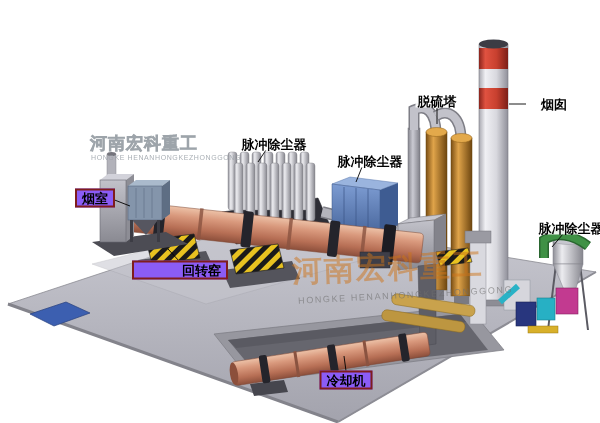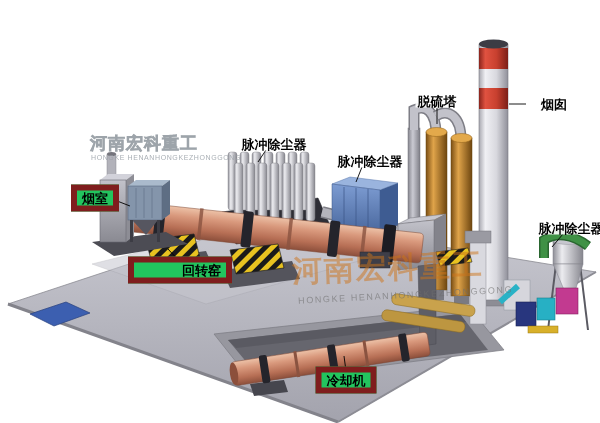--- a/index.html
+++ b/index.html
@@ -2,21 +2,21 @@
 <html style="--c-watermark-orange: #ce741a; --c-kiln-body: #d9997d; --c-dust-collector-blue: #5b7fb5; --c-tower-orange: #d89a3c; --c-chimney-red: #c8402f; --c-hazard-yellow: #e8c220; --c-platform-gray: #b6b6be; --c-pad-blue: #3c5fb0;"><head>
 <meta charset="utf-8">
 <style>
   * { margin:0; padding:0; box-sizing:border-box; }
   html,body { width:600px; height:423px; background:#fff; font-family:"Liberation Sans", sans-serif; }
   #app { position:relative; width:600px; height:423px; overflow:hidden; background:#fff; }
   svg.stage { position:absolute; left:0; top:0; width:600px; height:423px; }
   .disclaimer { position:absolute; left:35px; top:22px; font-size:10px; color:#222; letter-spacing:.5px; white-space:nowrap; }
   .eq-label { position:absolute; transform:translate(-50%,-50%); font-size:13px; font-weight:bold; color:#000;
               background:rgba(255,255,255,.9); padding:0 2px; line-height:13px; white-space:nowrap; }
-  .eq-label.boxed { border:6px solid #7f1d1d; padding:1px 5px; background:#22c55e; }
+  .eq-label.boxed { border:2px solid #7f1d1d; padding:1px 5px; background:#8b5cf6; }
   .logo { position:absolute; left:16px; top:110px; width:200px; height:80px; opacity:.85; pointer-events:none; }
   .logo-hk { position:absolute; left:2px; top:-8px; font-size:58px; font-weight:bold; font-style:italic;
              color:#9aa3ab; letter-spacing:-7px; text-shadow:1px 1px 0 #c8cdd2; }
   .logo-cn { position:absolute; left:74px; top:22px; font-size:17px; font-weight:bold; color:#b9bfc5;
              -webkit-text-stroke:.6px #8d959c; letter-spacing:1px; white-space:nowrap; }
   .logo-en { position:absolute; left:75px; top:44px; font-size:7px; color:#9aa1a8; letter-spacing:.6px; white-space:nowrap; }
   .watermark-cn { position:absolute; left:292px; top:248px; font-size:30px; font-weight:bold;
                   color:var(--c-watermark-orange,#ce741a); opacity:.5; transform:rotate(-2deg);
                   letter-spacing:2px; white-space:nowrap; pointer-events:none; }
   .watermark-en { position:absolute; left:298px; top:290px; font-size:9px; color:#6e6e6e; opacity:.6;

